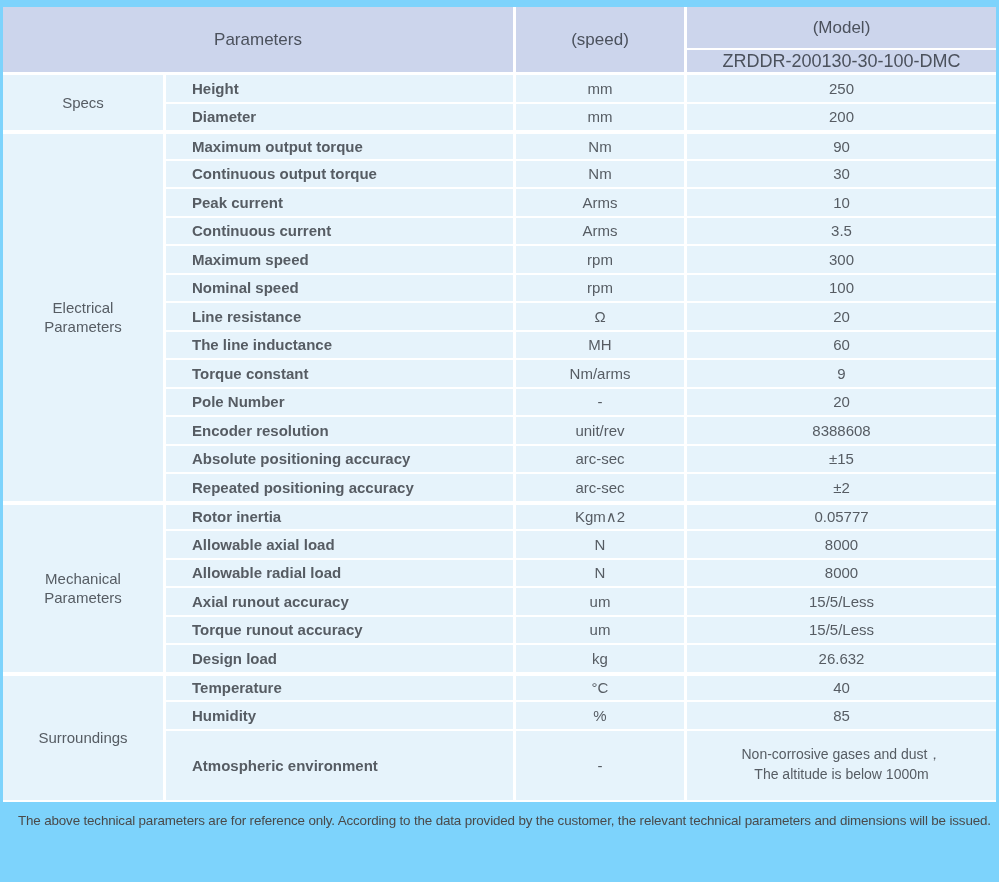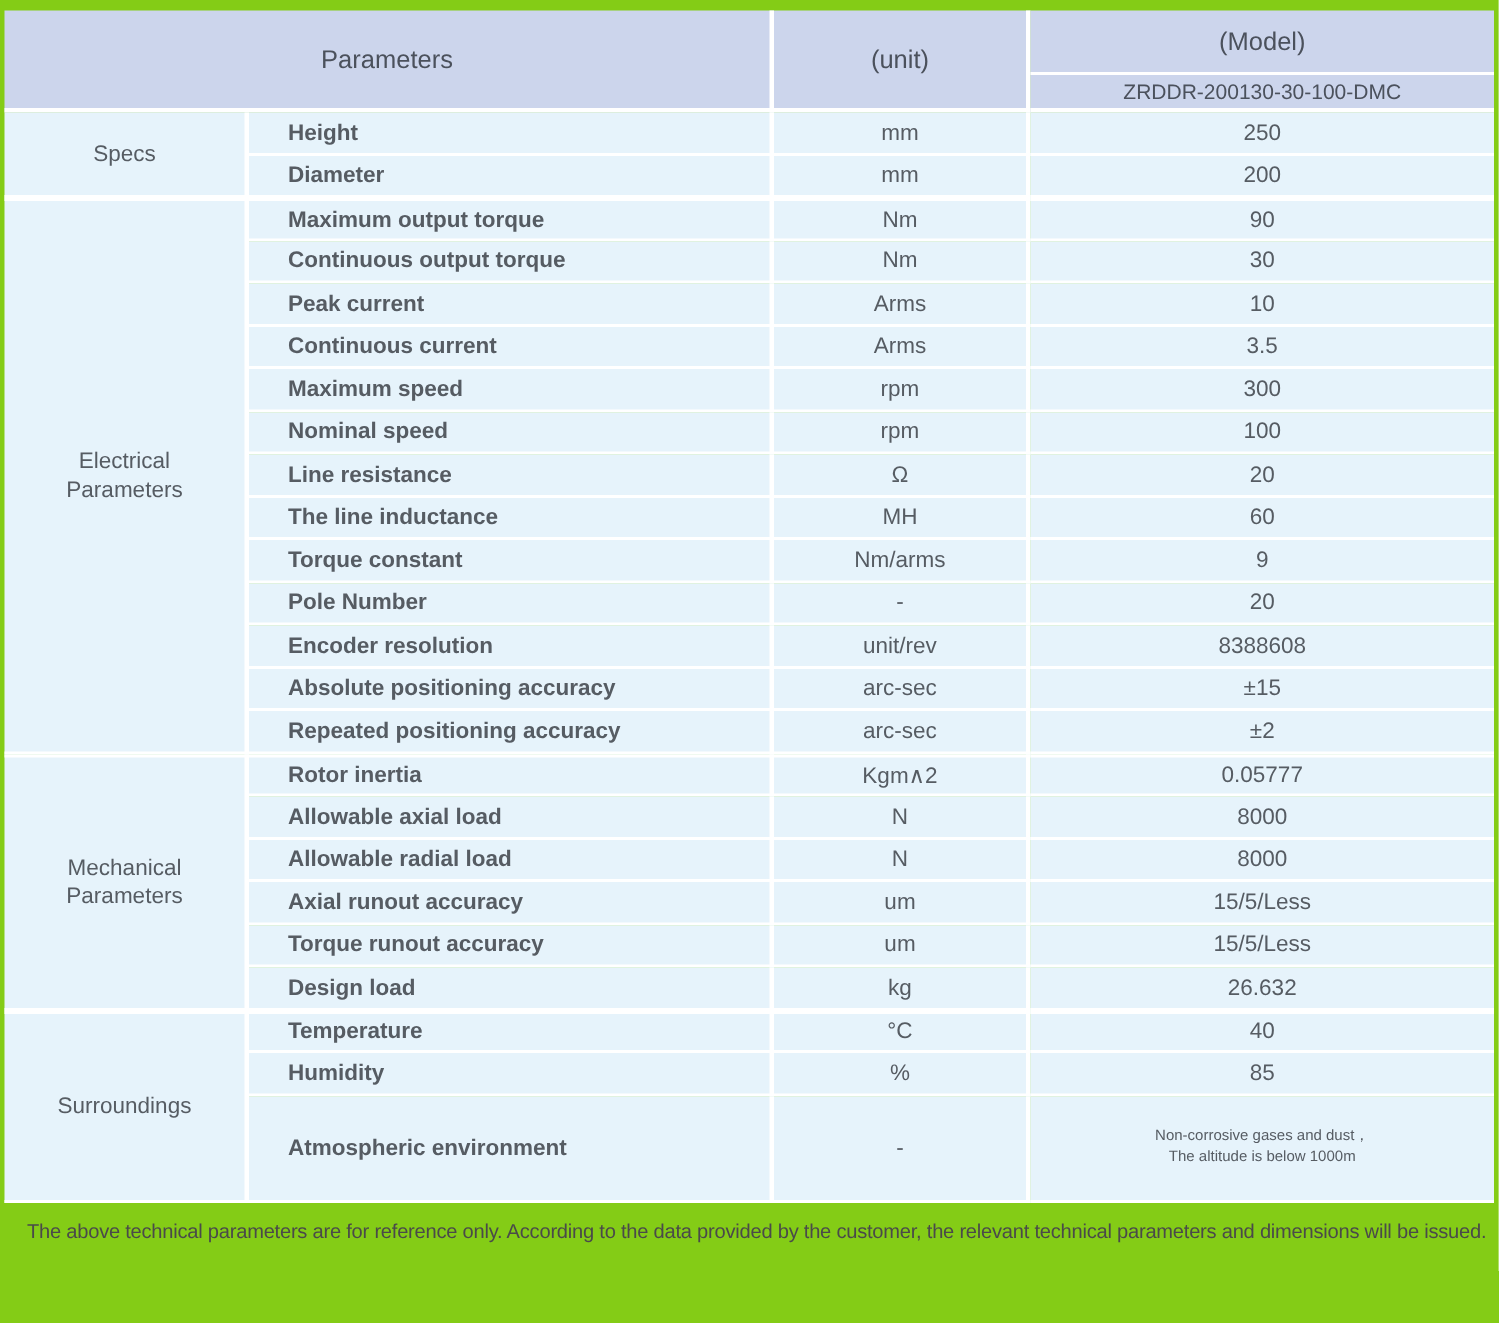--- a/index.html
+++ b/index.html
@@ -9,52 +9,52 @@
     --body-text:#565c63;
     --note-text:#4a4a4a;
     --gap:#ffffff;
   }
   *{margin:0;padding:0;box-sizing:border-box;}
   html,body{background:#fff;}
   body{
     width:999px;height:882px;overflow:hidden;
     font-family:"Liberation Sans","DejaVu Sans",sans-serif;
   }
-  .page{width:999px;height:882px;background:#84cc16;}
+  .page{width:999px;height:882px;background:#7dd3fc;}
   .table-wrap{padding:7px 3px 0 3px;}
   table{
     border-collapse:separate;border-spacing:0;
     width:993px;table-layout:fixed;
   }
   th,td{border:0 solid var(--gap);vertical-align:middle;}
   
   .gapR{border-right:3px solid var(--gap);}
   
   thead th{
     background:var(--header-bg);
     color:var(--header-text);
     font-weight:400;
   }
   th.h-main{font-size:17px;border-bottom:3px solid var(--gap);}
   th.h-model{font-size:17px;height:43px;border-bottom:2px solid var(--gap);}
-  th.h-code{font-size:14px;height:25px;border-bottom:3px solid var(--gap);margin-left:47px;}
+  th.h-code{font-size:18px;height:25px;border-bottom:3px solid var(--gap);margin-left:47px;}
   
   tbody td{
     background:var(--row-bg);
     color:var(--body-text);
     font-size:15px;
     height:28.5px;
     border-bottom:2px solid var(--gap);
     text-align:center;
   }
   td.name{text-align:left;padding-left:26px;font-weight:bold;}
   td.sec span{display:inline-block;max-width:104px;line-height:1.3;}
   tr.sec-start td{border-top:2px solid var(--gap);}
   tr.tall td{height:71px;}
-  td.multiline{white-space:pre-line;line-height:1.4;font-size:10px;}
+  td.multiline{white-space:pre-line;line-height:1.4;font-size:14px;}
   
   .footnote{
     width:999px;height:37px;
     display:flex;align-items:center;
     padding-left:18px;
     font-size:13.4px;letter-spacing:-0.15px;
     color:var(--note-text);
   }
 </style>
 </head>
@@ -65,21 +65,21 @@
     <table>
       <colgroup>
         <col style="width:163px">
           <col style="width:350px">
           <col style="width:171px">
           <col style="width:309px">
       </colgroup>
       <thead>
         <tr>
           <th class="h-main gapR" colspan="2" rowspan="2">Parameters</th>
-          <th class="h-main gapR" rowspan="2">(unit)</th>
+          <th class="h-main gapR" rowspan="2">(speed)</th>
           <th class="h-model">(Model)</th>
         </tr>
         <tr>
           <th class="h-code">ZRDDR-200130-30-100-DMC</th>
         </tr>
       </thead>
       <tbody>
 
         <tr>
           <td class="sec gapR" rowspan="2"><span>Specs</span></td>

